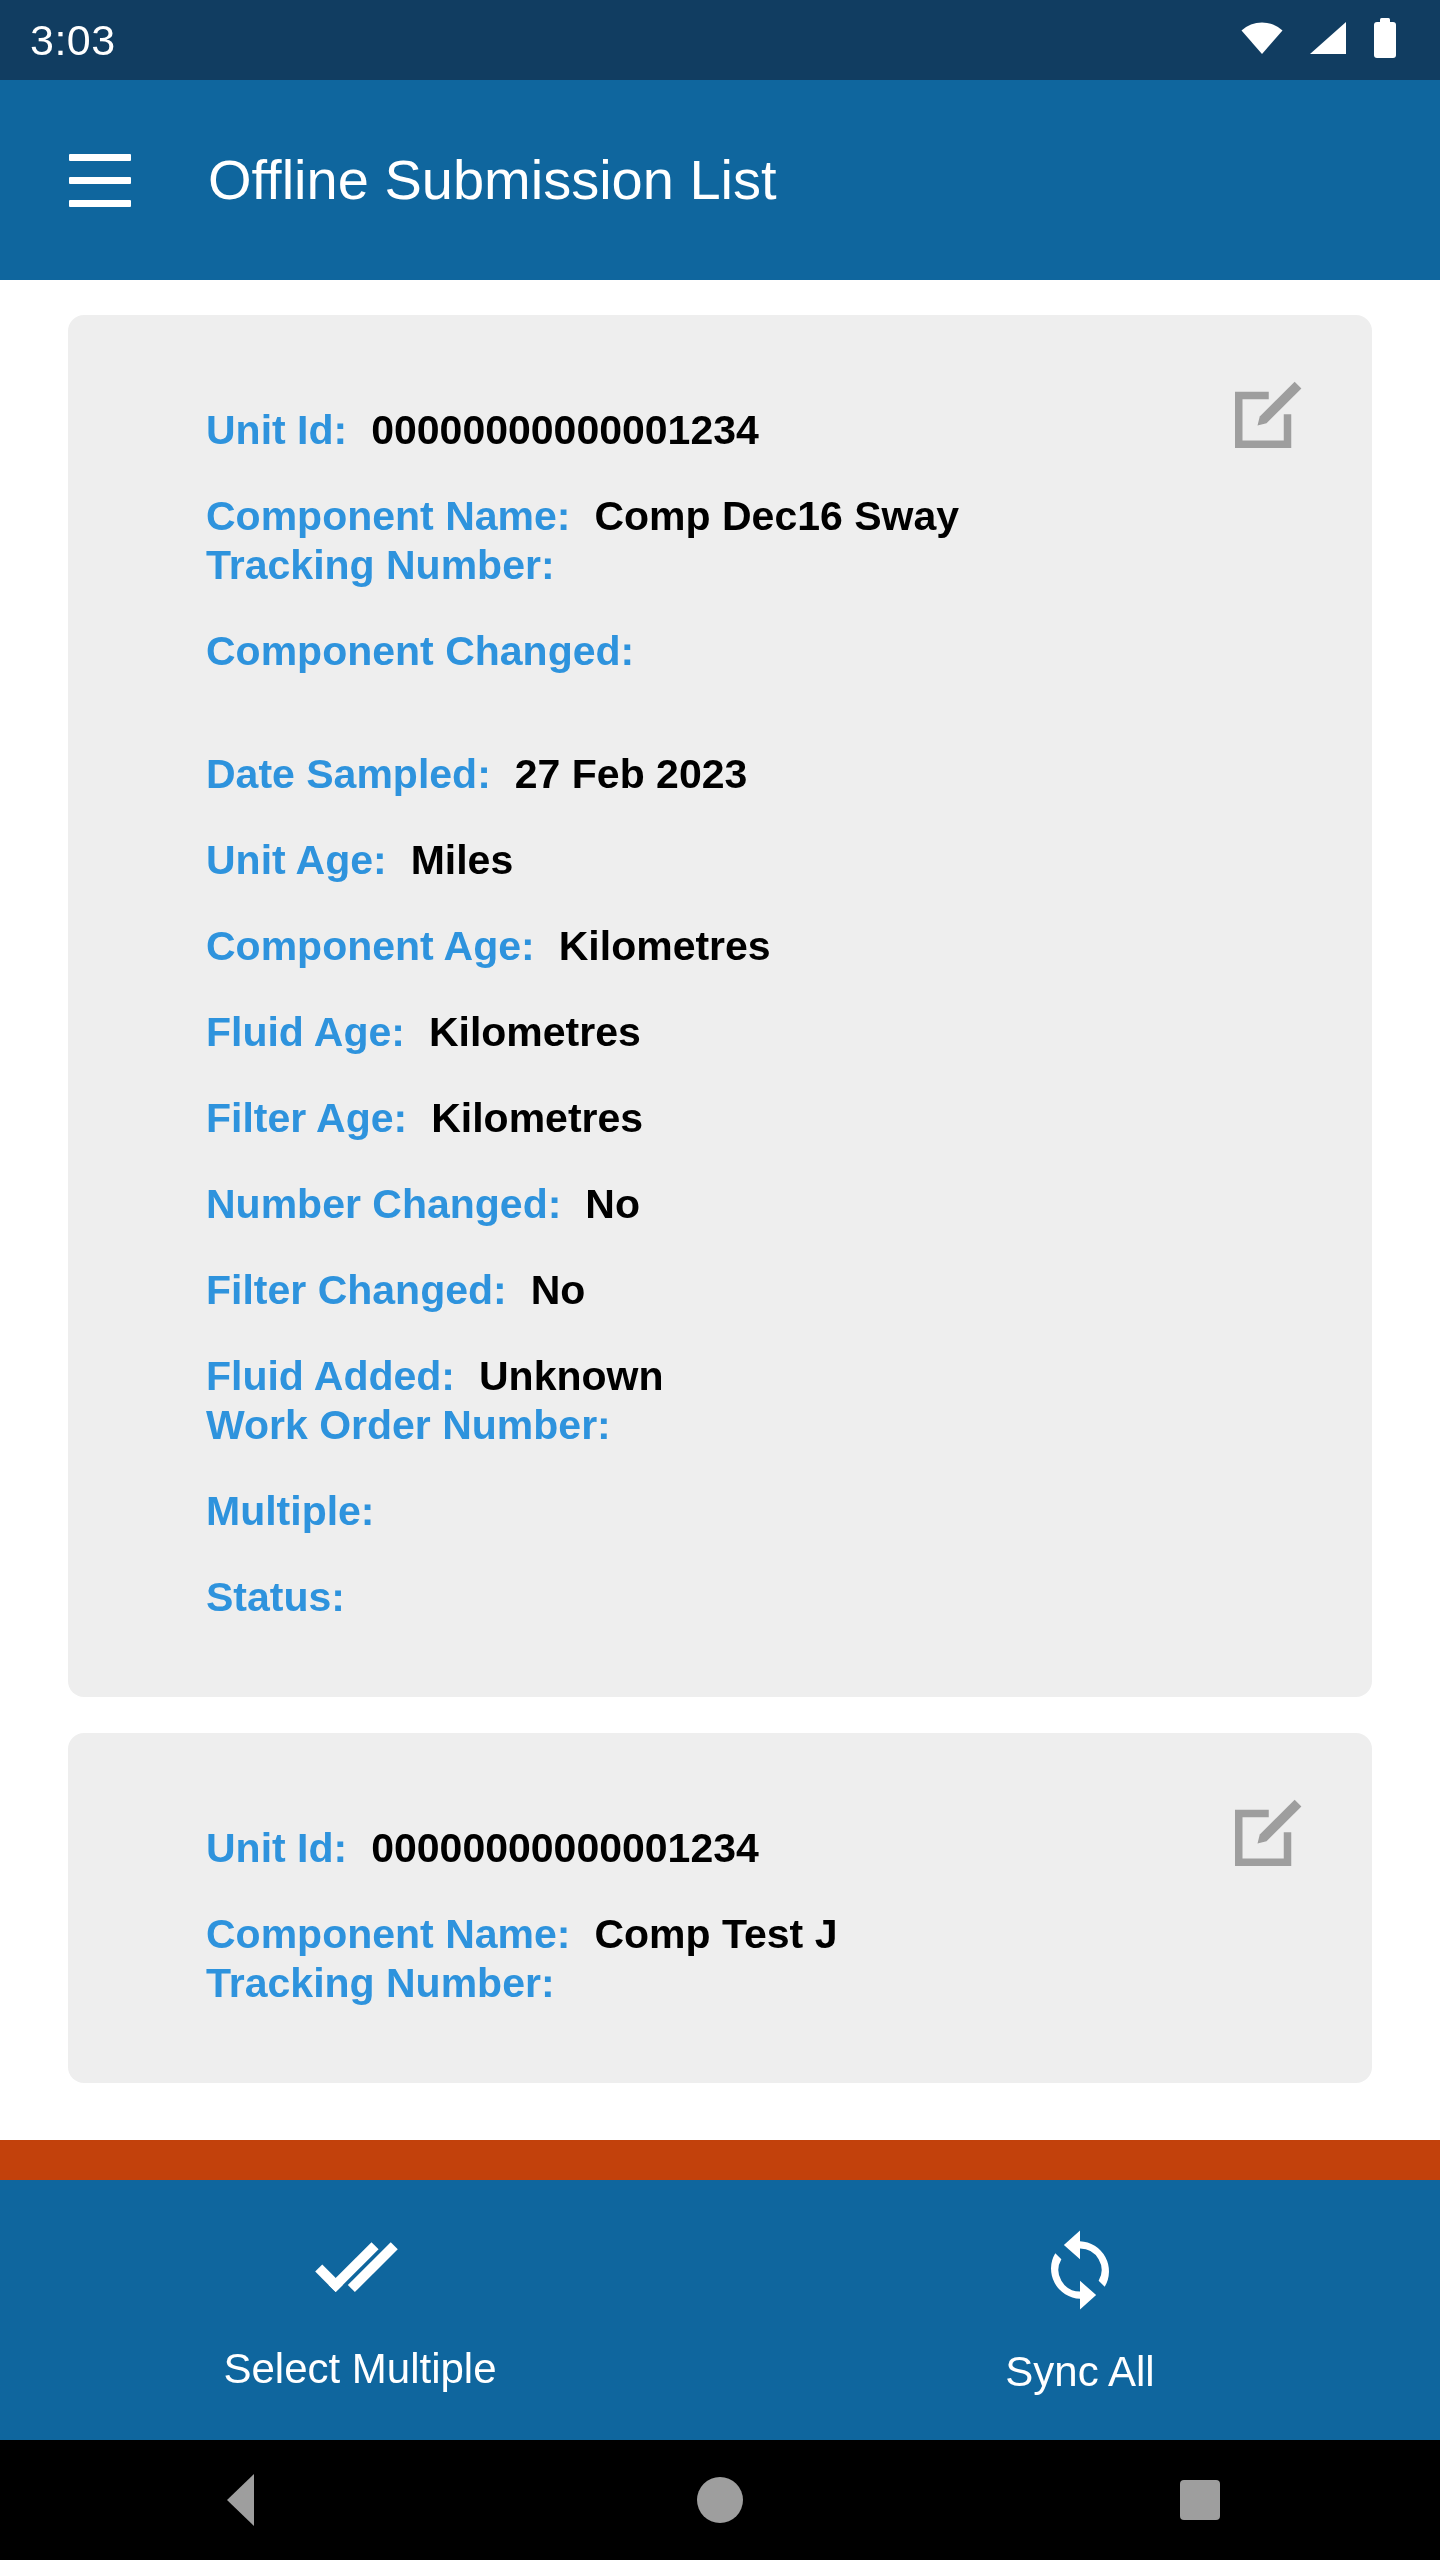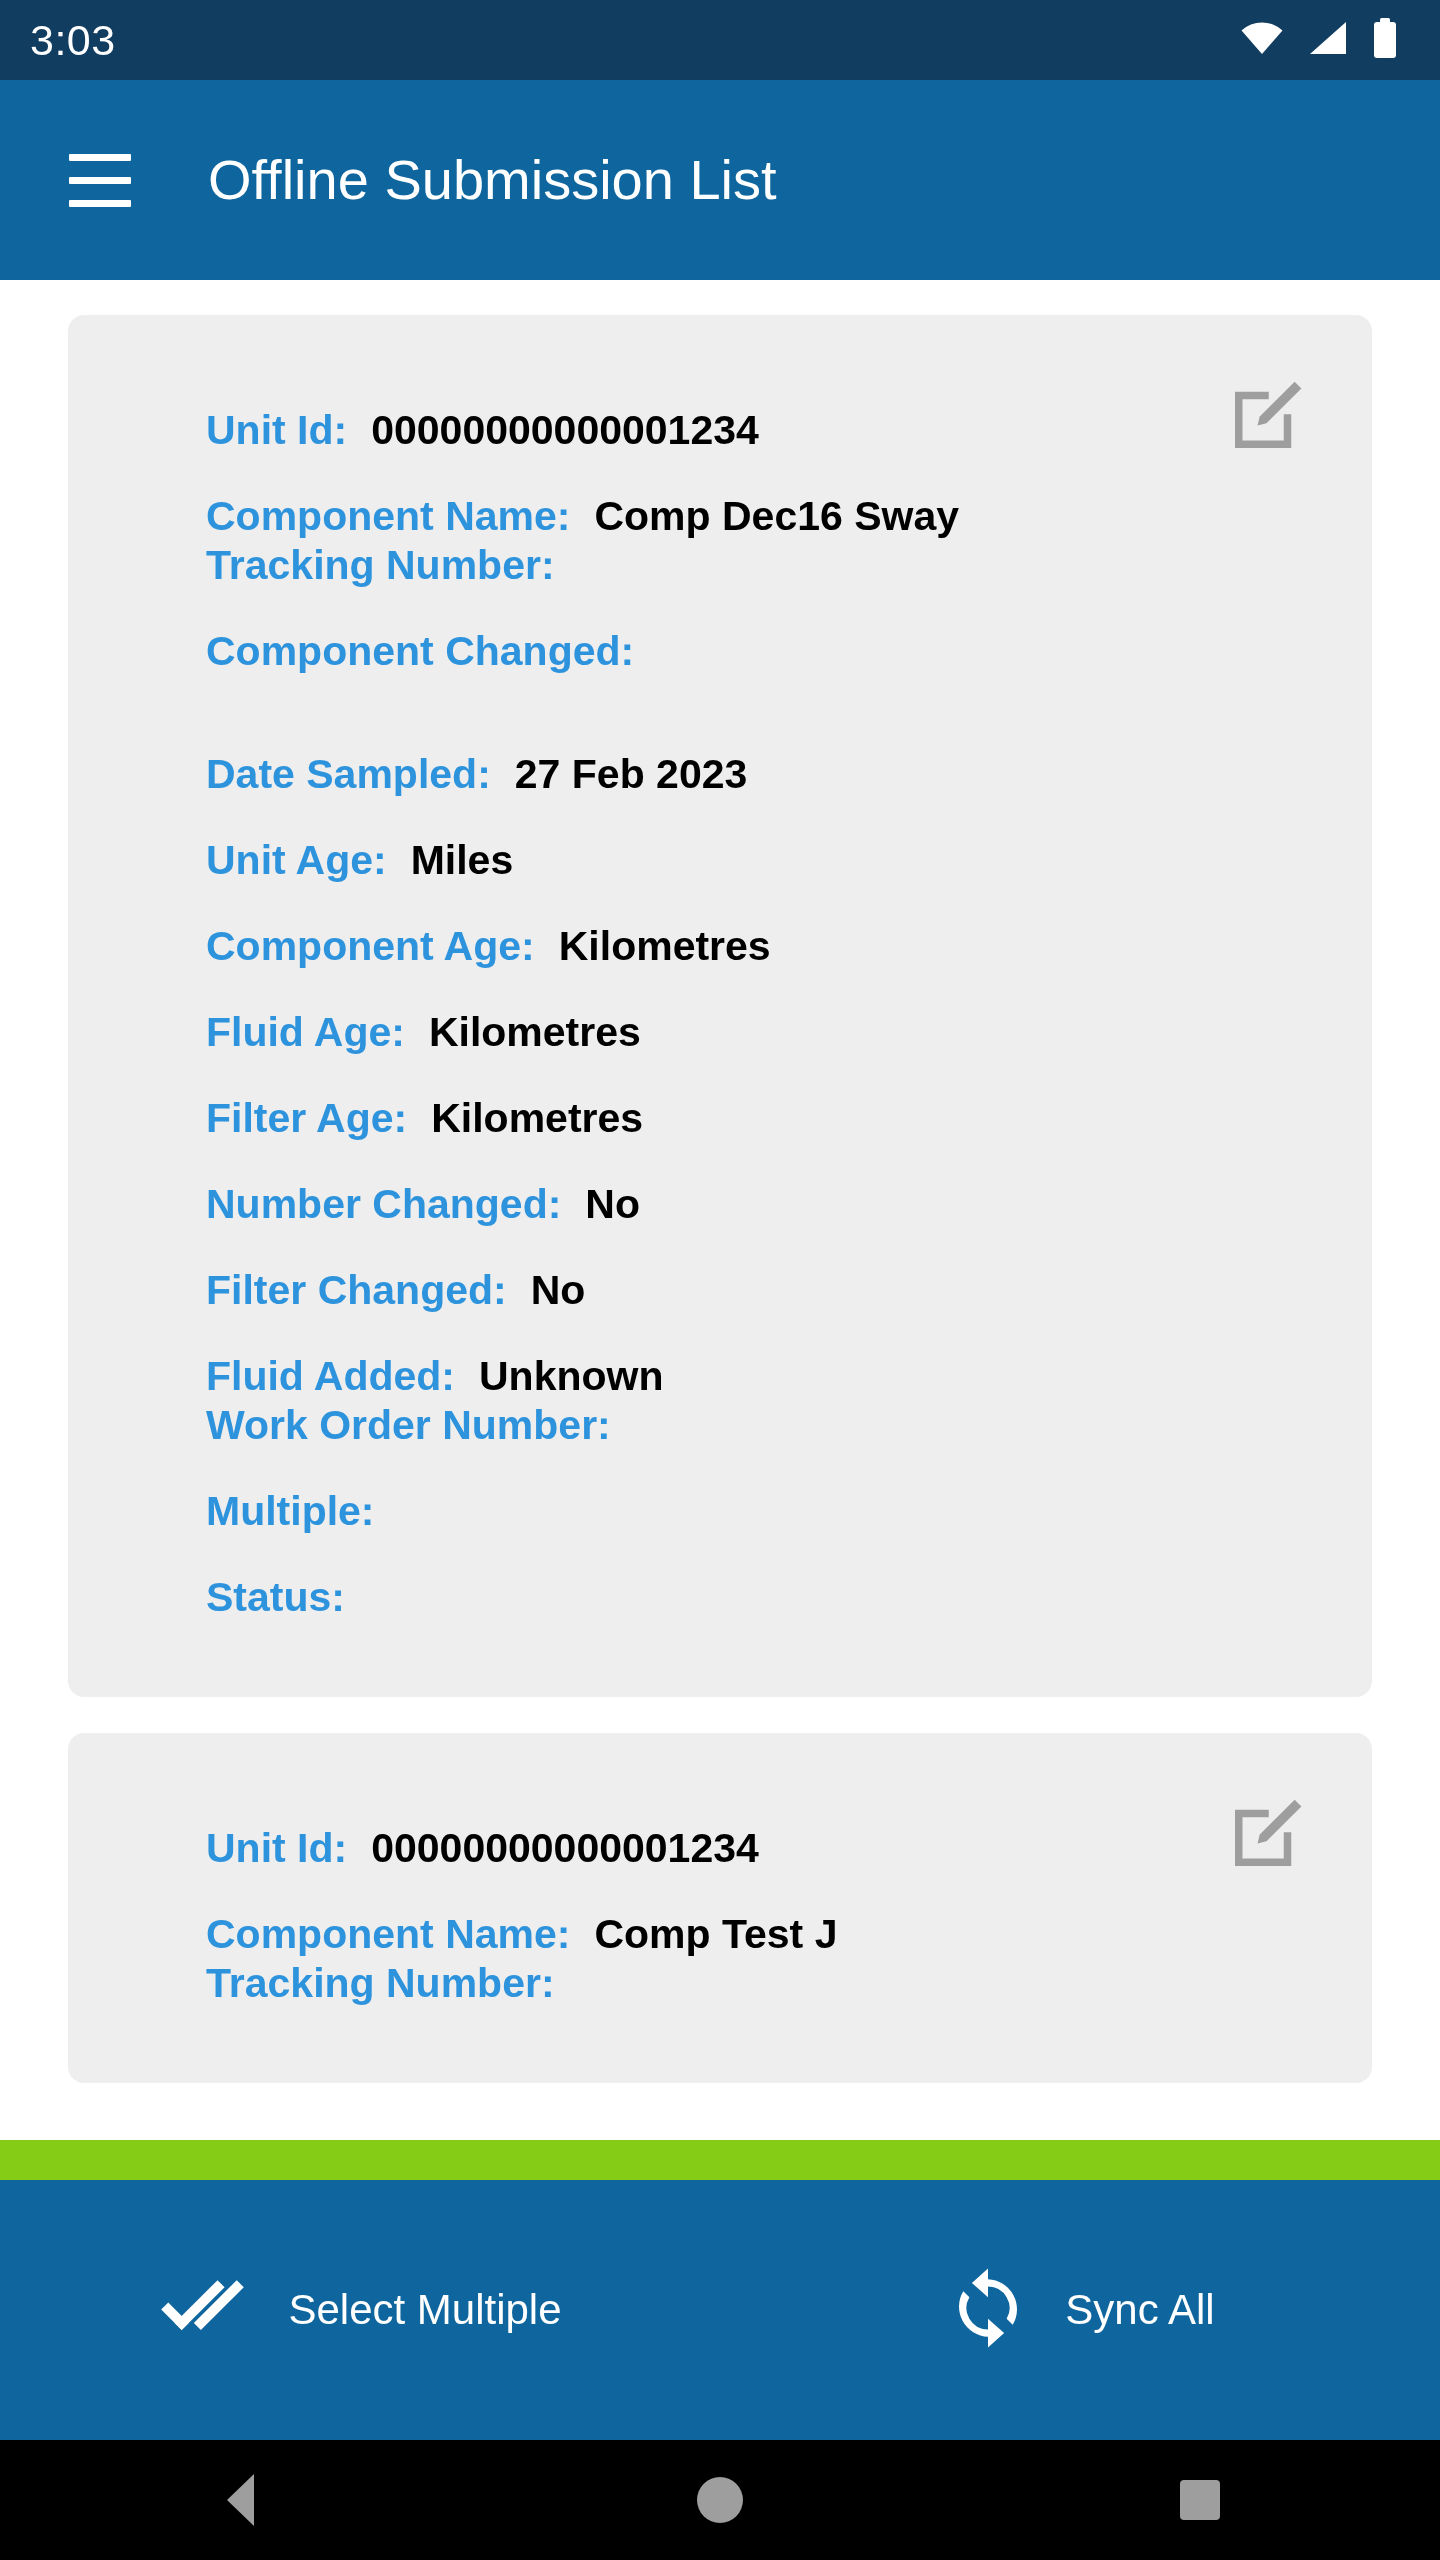--- a/index.html
+++ b/index.html
@@ -5,21 +5,21 @@
   * { margin:0; padding:0; box-sizing:border-box; }
   html, body {
     width:1440px; height:2560px;
     background:#ffffff;
     font-family:"Liberation Sans", sans-serif;
     overflow:hidden;
   }
   #screen {
     position:relative;
     width:1440px; height:2560px;
-    background:#84cc16;
+    background:#c2410c;
   }
 
   
   .status-bar {
     position:absolute; top:0; left:0;
     width:1440px; height:80px;
     background:#113d61;
     display:flex; align-items:center;
     padding:0 42px 0 30px;
   }
@@ -110,21 +110,21 @@
   
   .bottom-bar {
     position:absolute;
     bottom:120px; left:0;
     width:1440px; height:260px;
     background:#0f669e;
     display:flex;
   }
   .action {
     flex:1;
-    display:flex; flex-direction:row;
+    display:flex; flex-direction:column;
     align-items:center; justify-content:center;
     gap:34px;
     cursor:pointer;
   }
   .action .action-label {
     color:#ffffff;
     font-size:42px;
     font-weight:400;
     line-height:1;
   }

